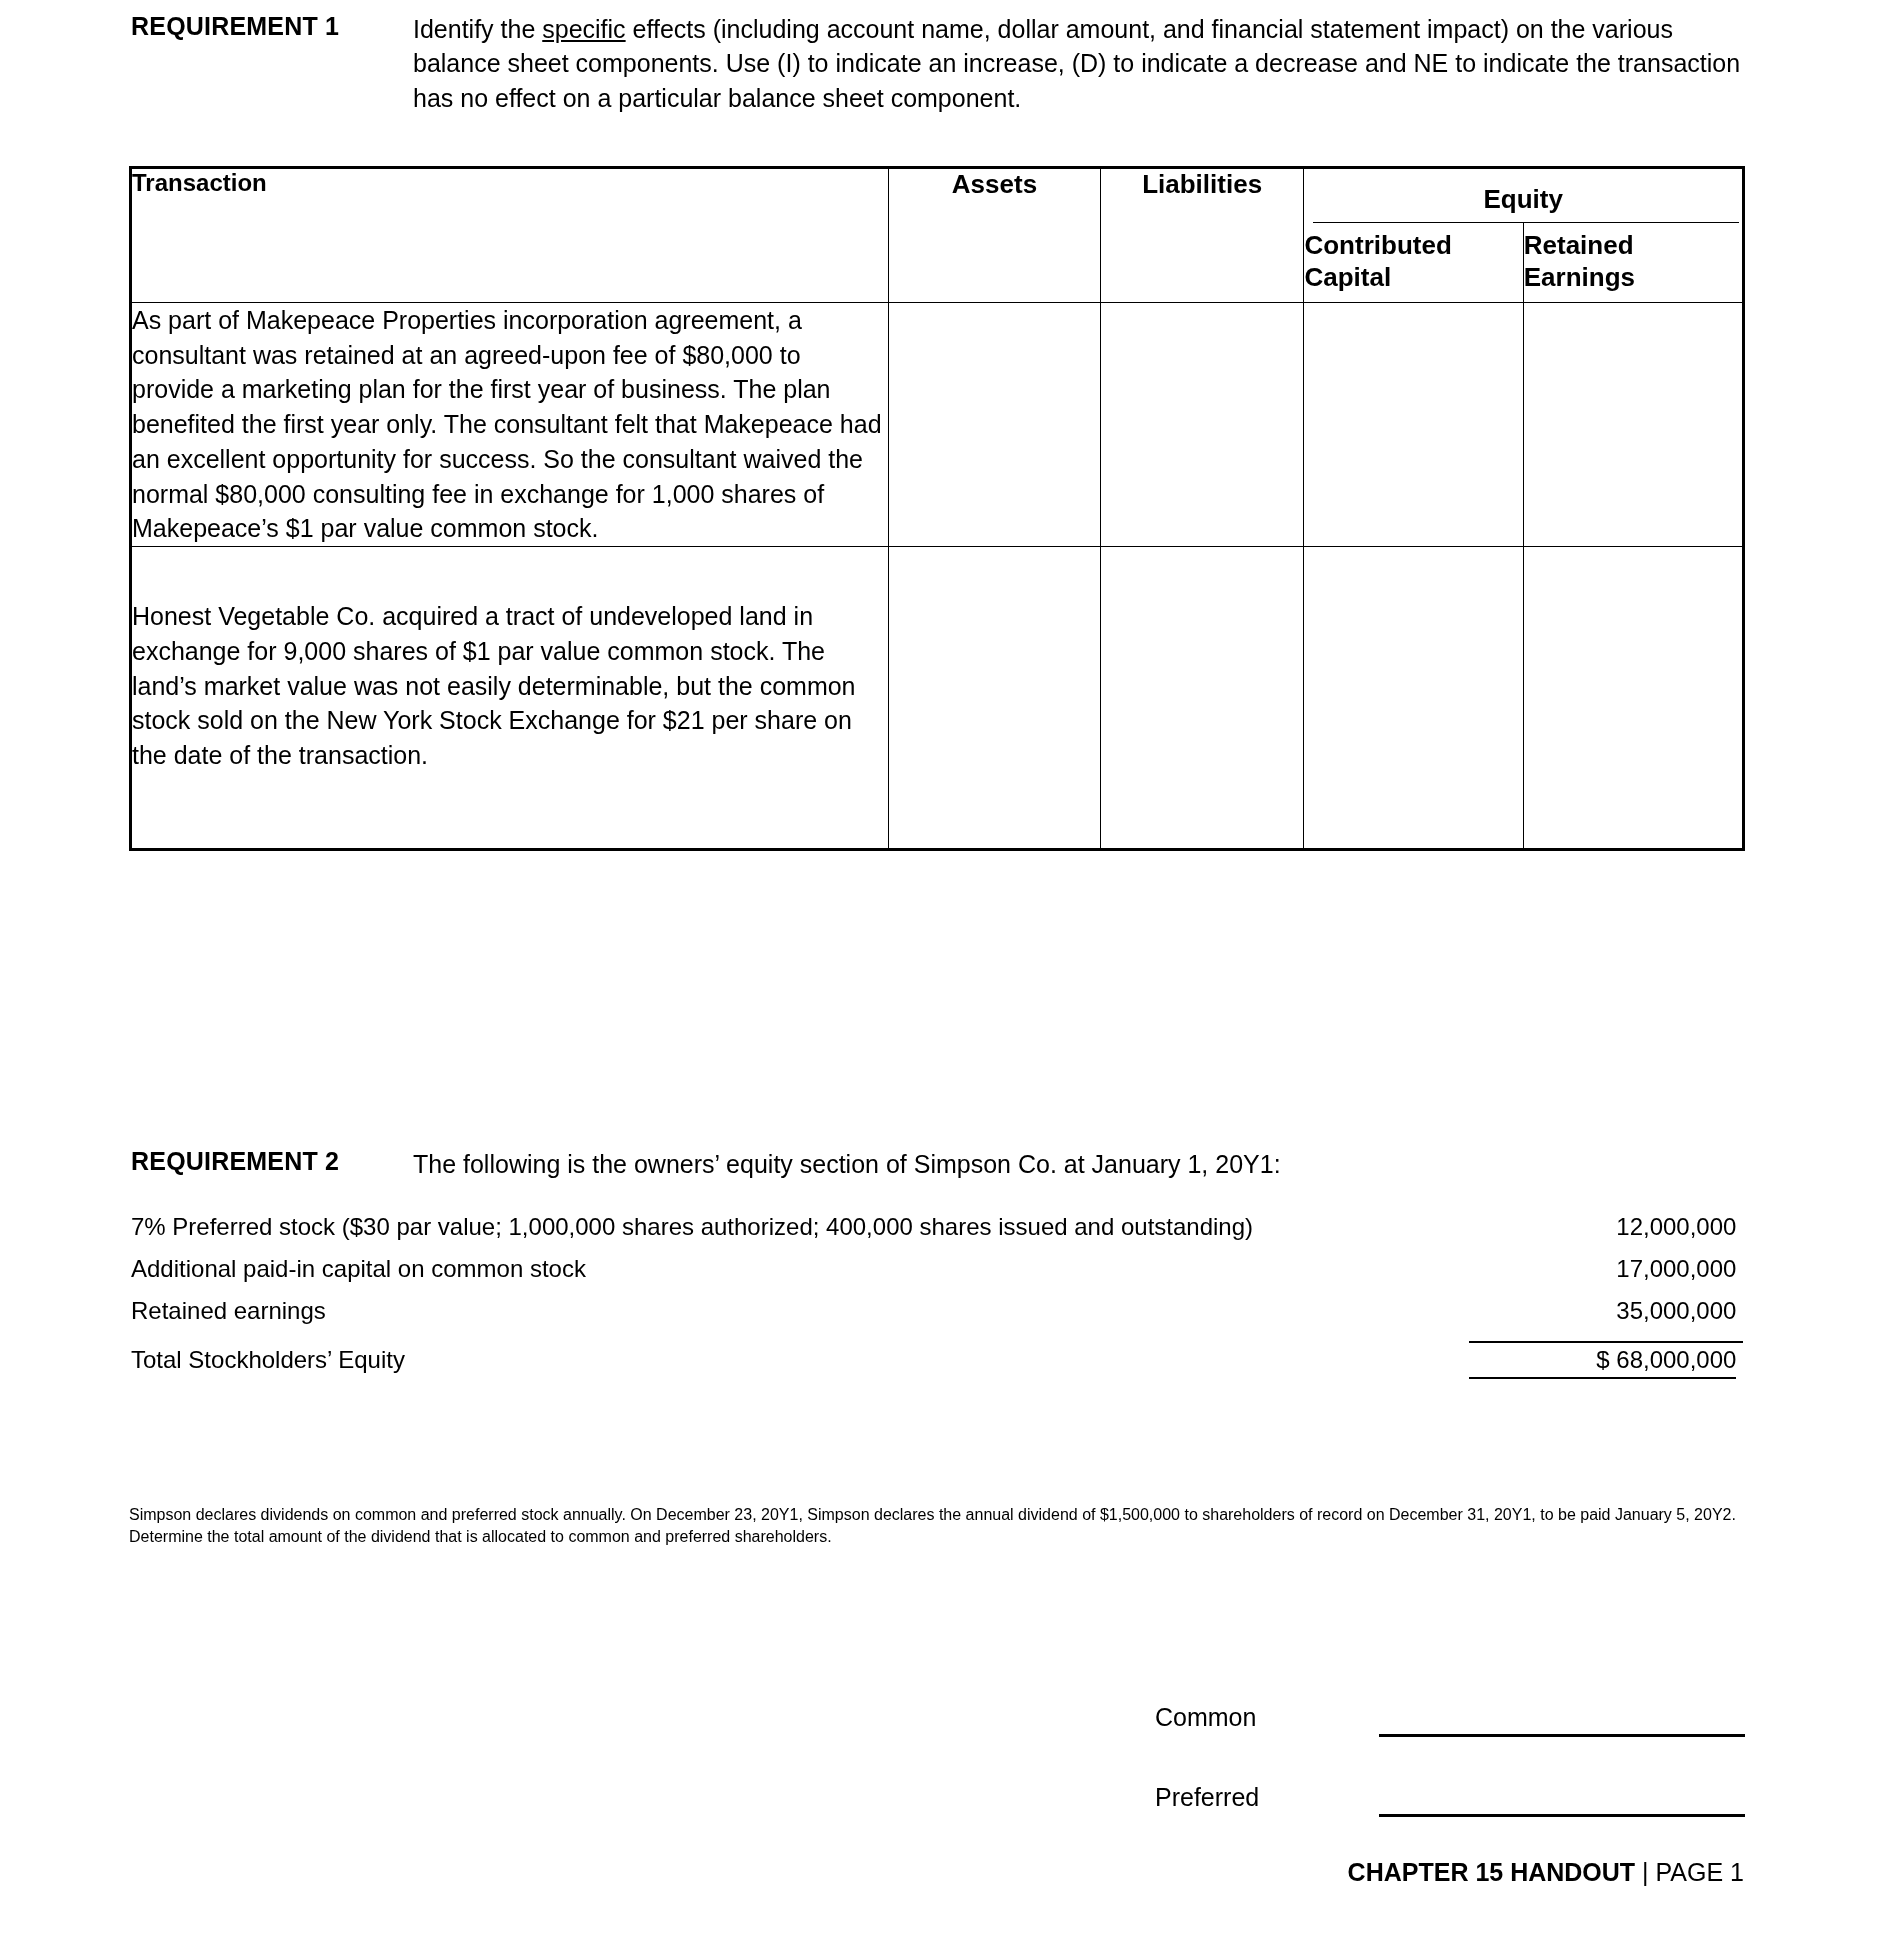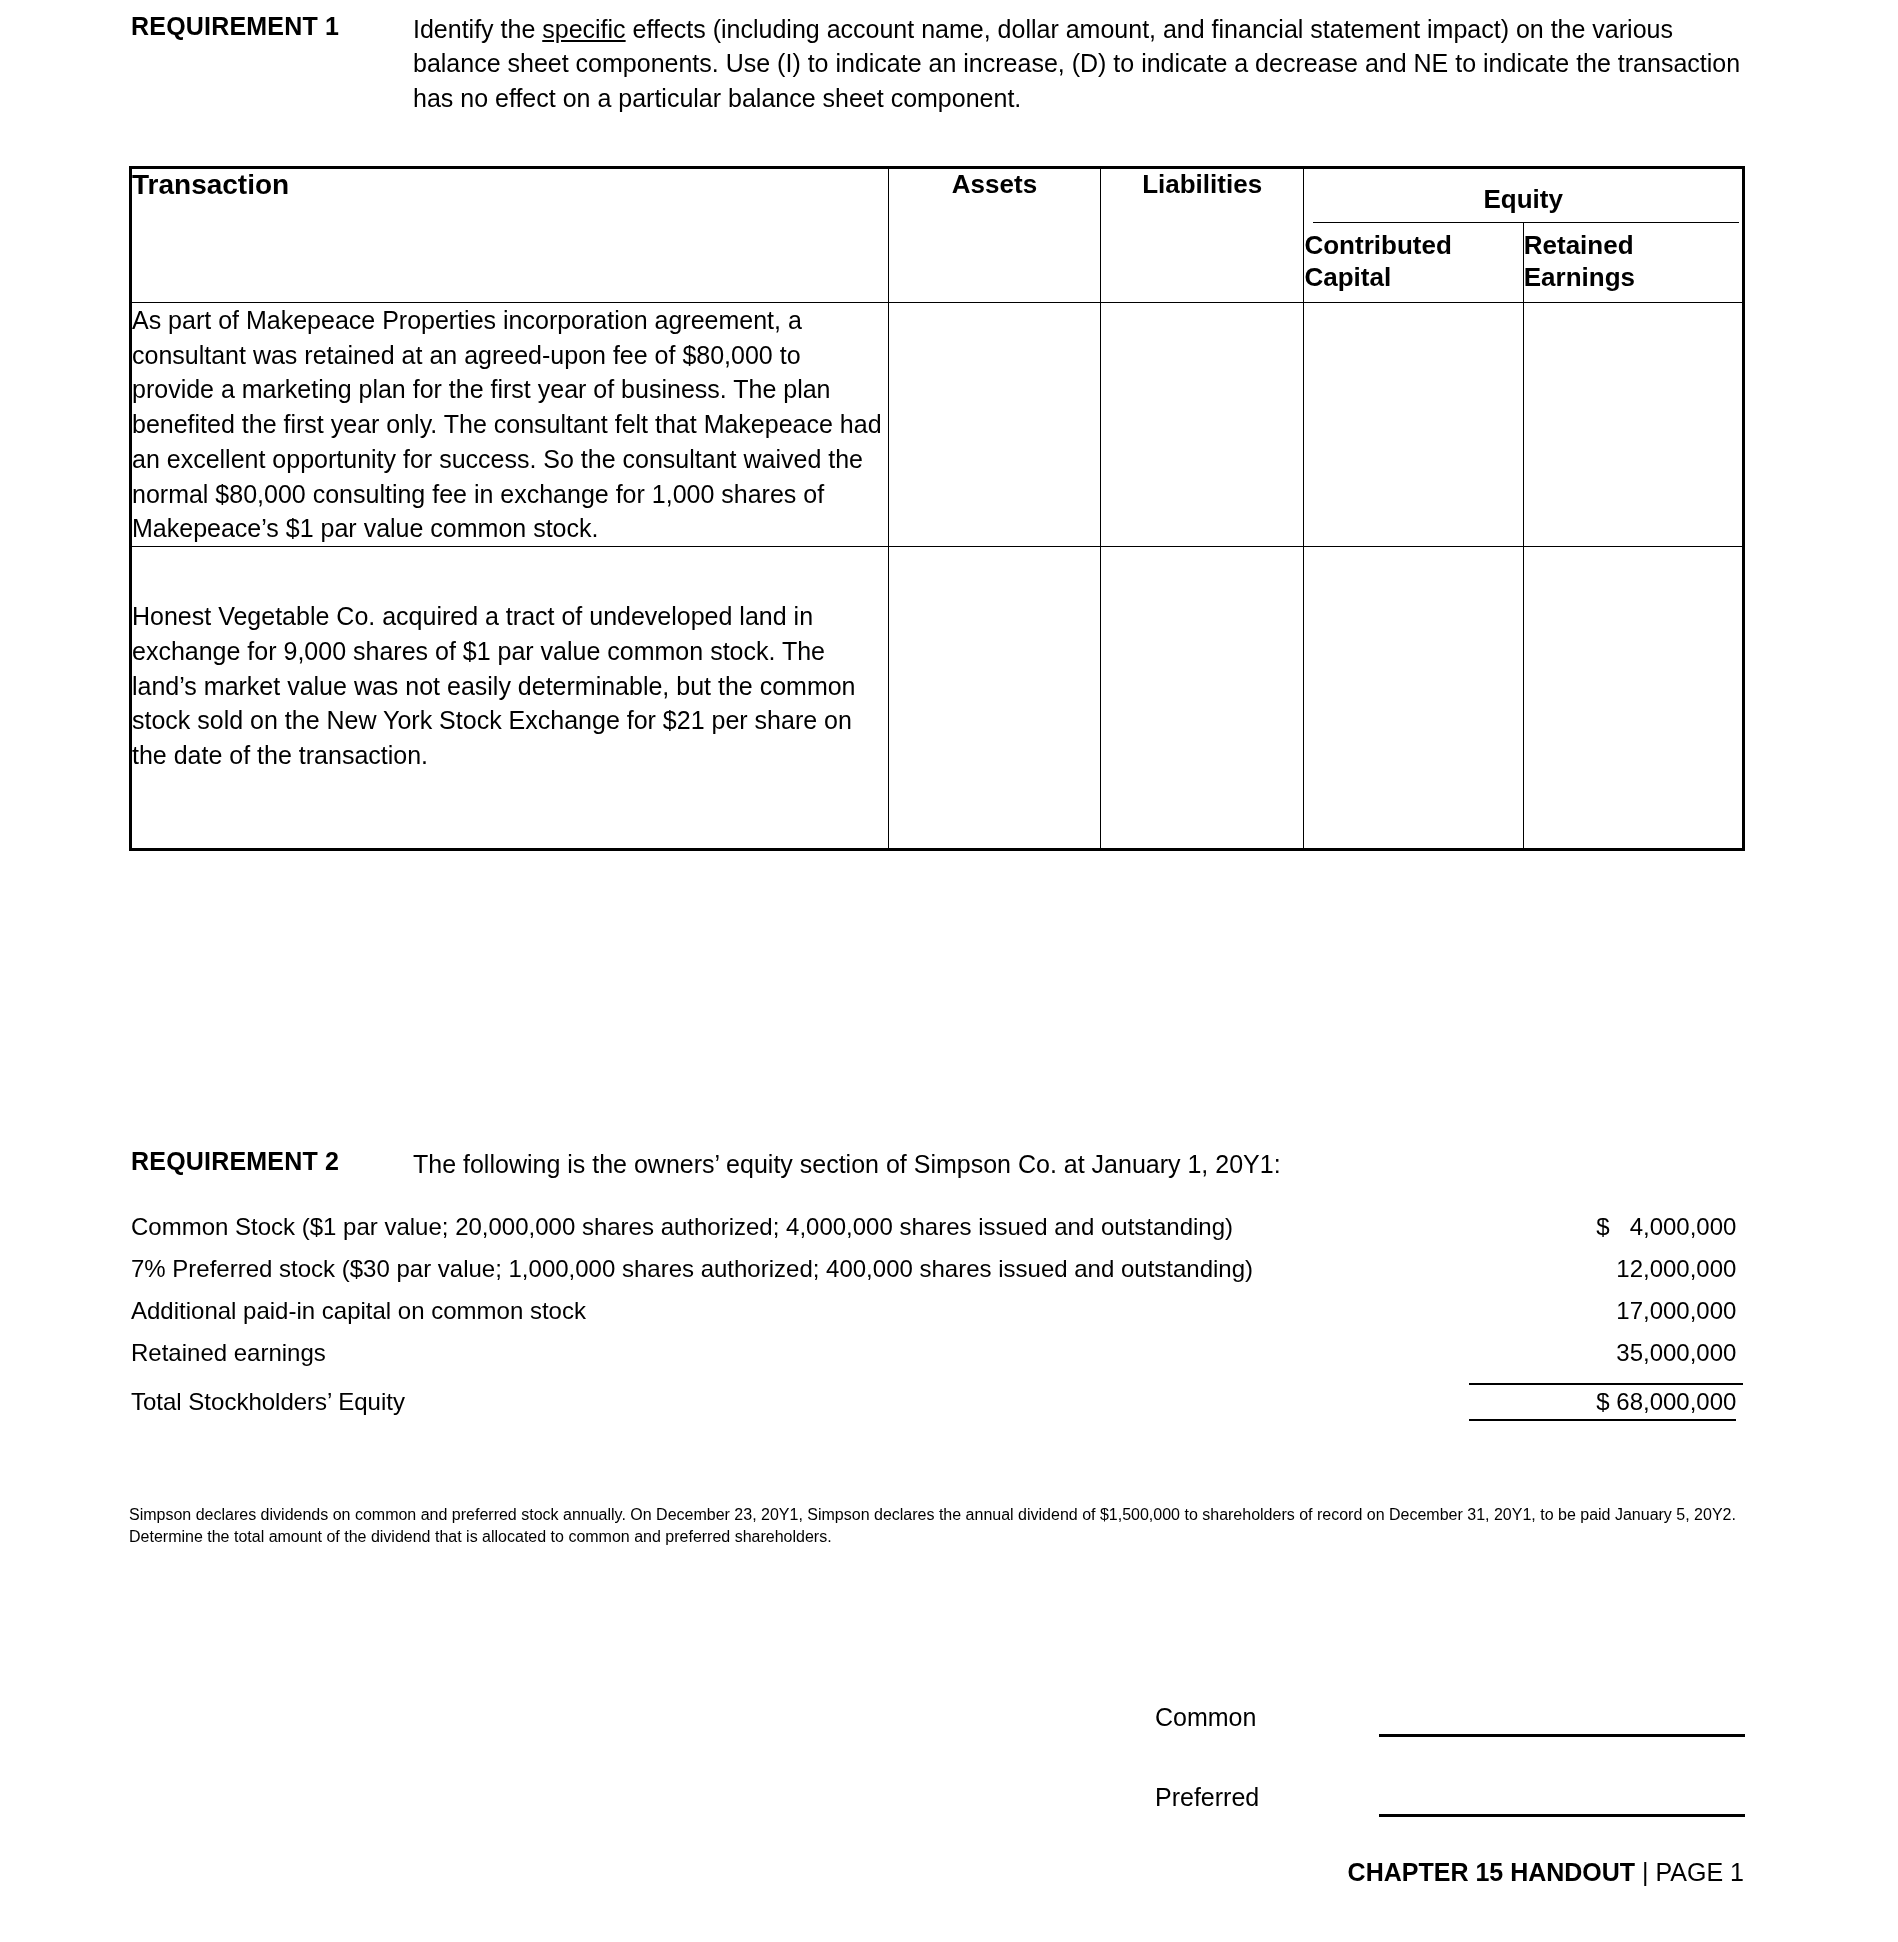--- a/index.html
+++ b/index.html
@@ -70,21 +70,21 @@
   table.effects {
     border: 3.3px solid #000;
   }
   .col-transaction { width: 752px; }
   .col-assets      { width: 210px; }
   .col-liab        { width: 202px; }
   .col-cc          { width: 218px; }
   .col-re          { width: 218px; }
 
   th.h-transaction {
-    font-size: 28px;
+    font-size: 24px;
     font-weight: bold;
     text-align: left;
     padding: 13.3px 0 0 16.6px;
     vertical-align: middle;
     border-right: 1.7px solid #000;
     border-bottom: 3.3px solid #000;
   }
   th.h-assets, th.h-liab {
     font-size: 26px;
     font-weight: bold;
@@ -282,26 +282,20 @@
     </table>
   </div>
 
   <div class="req-block" id="req2">
     <div class="req-label">REQUIREMENT 2</div>
     <div class="req-body">The following is the owners’ equity section of Simpson Co. at January 1, 20Y1:</div>
   </div>
 
   <div class="equity-section">
     <div class="eq-row">
-      <div class="eq-desc">Common Stock ($1 par value; 20,000,000 shares authorized; 4,000,000 shares issued and outstanding)</div>
-      <div class="eq-amt-wrap">
-        <div class="amt-inner">$   4,000,000</div>
-      </div>
-    </div>
-    <div class="eq-row">
       <div class="eq-desc">7% Preferred stock ($30 par value; 1,000,000 shares authorized; 400,000 shares issued and outstanding)</div>
       <div class="eq-amt-wrap">
         <div class="amt-inner">12,000,000</div>
       </div>
     </div>
     <div class="eq-row">
       <div class="eq-desc">Additional paid-in capital on common stock</div>
       <div class="eq-amt-wrap">
         <div class="amt-inner">17,000,000</div>
       </div>

